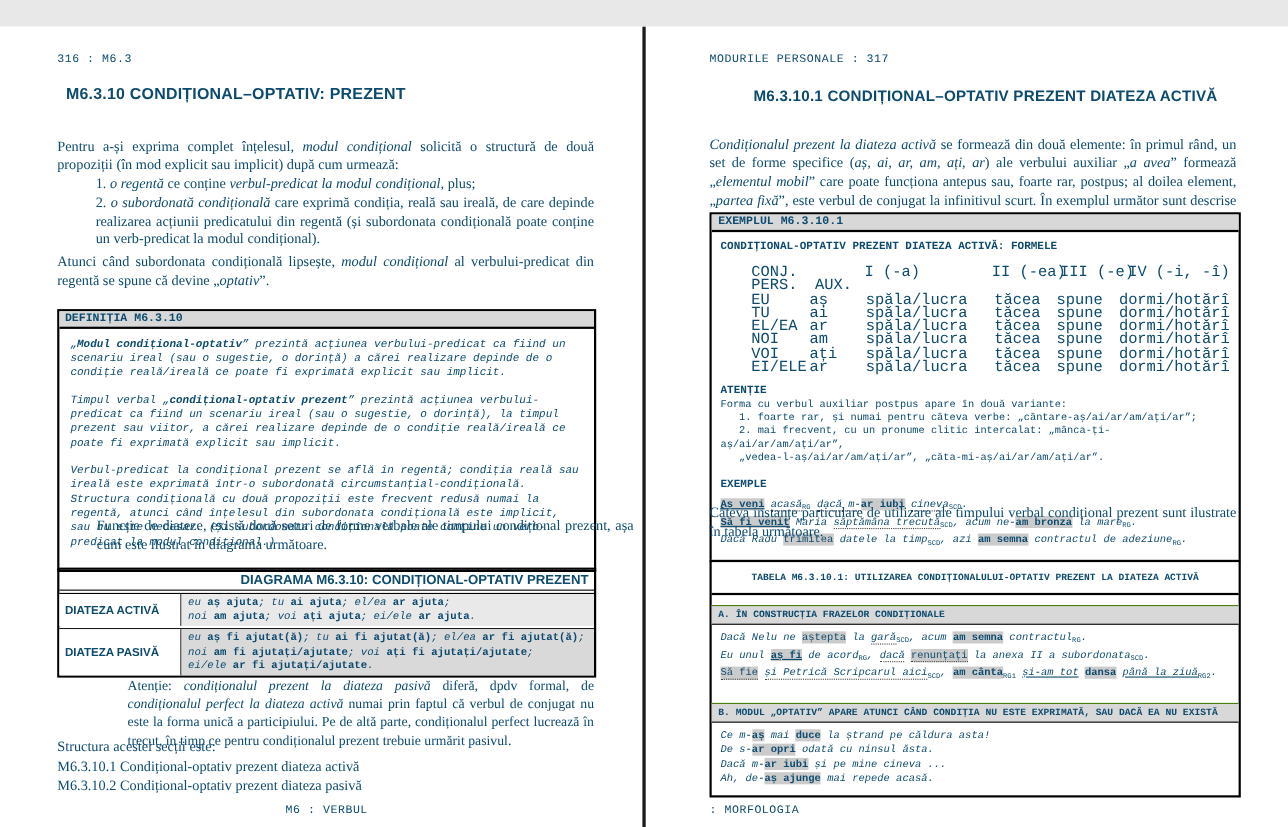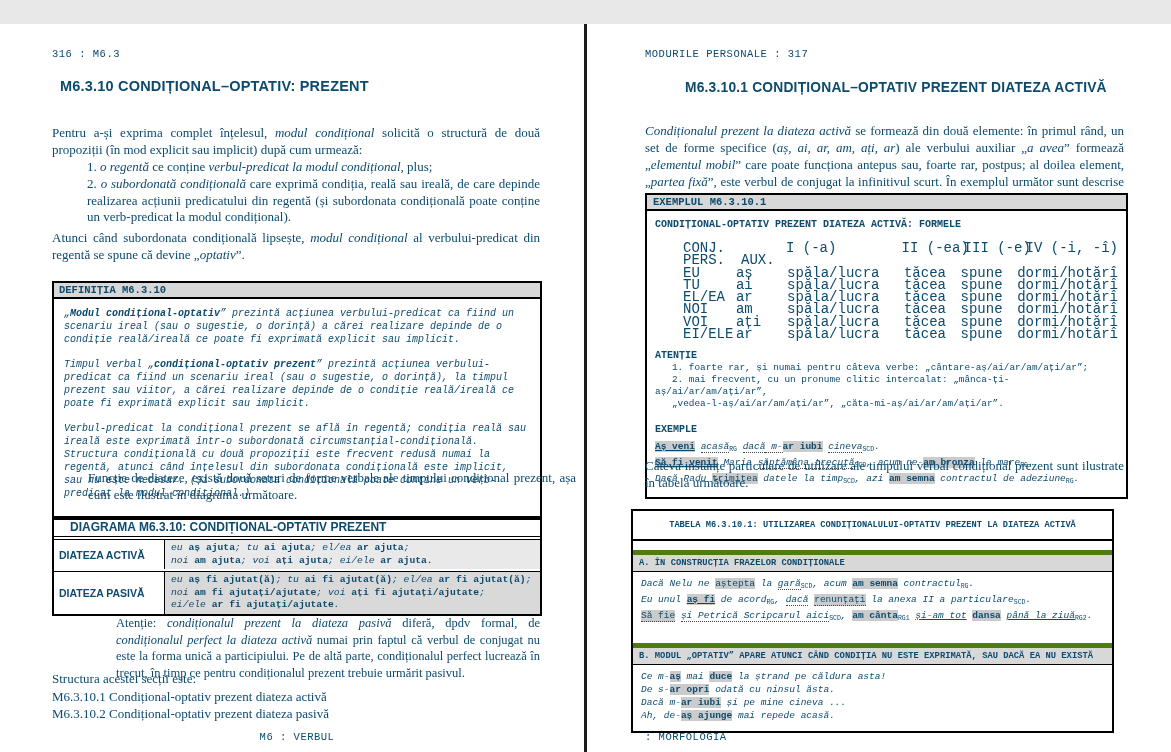--- a/index.html
+++ b/index.html
@@ -22,22 +22,22 @@
 
   
   .defbox{border:2px solid #000;}
   .defbox-title{background:#d8d8d8;border-bottom:2px solid #000;font-family:"Liberation Mono",monospace;
                 font-weight:bold;font-size:10.5px;padding:1px 5px;}
   .defbox-body{padding:8px 10px 6px 10px;}
   .defbox-body .dp{font-family:"Liberation Mono",monospace;font-size:10px;line-height:13px;margin:0 0 12px 0;}
 
   
   .diagram{border:2px solid #000;}
-  .dg-title{text-align:left;font-family:"Liberation Sans",sans-serif;font-weight:bold;font-size:12px;
-            padding:2px 16px;border-bottom:1px solid #000;}
+  .dg-title{text-align:right;font-family:"Liberation Sans",sans-serif;font-weight:bold;font-size:12px;
+            padding:2px 5px;border-bottom:1px solid #000;}
   .dg-row{display:flex;border-top:1px solid #000;margin-top:2px;}
   .dg-row:first-of-type{margin-top:0;}
   .dg-label{width:100px;min-width:100px;border-right:1px solid #000;display:flex;align-items:center;
             font-family:"Liberation Sans",sans-serif;font-weight:bold;font-size:10.5px;padding:2px 5px;background:#fff;}
   .dg-cell{flex:1;padding:2px 6px;font-family:"Liberation Mono",monospace;font-size:9.7px;line-height:12.5px;}
   .dg-activa{background:#e9e9e9;}
   .dg-pasiva{background:#d9d9d9;}
 
   
   .xbox{border:2px solid #000;background:#fff;}
@@ -50,21 +50,21 @@
   .crow{display:flex;padding-left:28px;font-family:"Liberation Mono",monospace;font-size:14px;line-height:12.3px;}
   .cc{display:block;white-space:nowrap;}
   .c0{width:58px;} .c1{width:56px;} .c2{width:128px;} .c3{width:62px;} .c4{width:62px;} .c5{flex:1;}
 
   .mline{font-family:"Liberation Mono",monospace;font-size:9.4px;line-height:12px;white-space:pre-wrap;}
   .seg-line{font-family:"Liberation Mono",monospace;font-size:9.5px;line-height:12.5px;margin-bottom:.5px;}
 
   
   .tb-title{text-align:center;font-family:"Liberation Mono",monospace;font-weight:bold;font-size:8.7px;
             padding:9px 4px;border-bottom:2px solid #000;}
-  .tb-bar{background:#d8d8d8;border-top:5px solid #4d7c0f;border-bottom:1px solid #000;margin-top:9px;
+  .tb-bar{background:#d8d8d8;border-top:1px solid #4d7c0f;border-bottom:1px solid #000;margin-top:9px;
           font-family:"Liberation Mono",monospace;font-weight:bold;font-size:8.8px;padding:3px 6px;}
   .tb-content{padding:6px 8px 8px 8px;}
 
   
   .b{font-weight:bold;}
   .i{font-style:italic;}
   .hl{background:#cbcbcb;}
   .u{text-decoration:underline;}
   .du{border-bottom:1px dotted #444;}
   .sub{font-size:6.5px;vertical-align:-2px;letter-spacing:0;}
@@ -218,44 +218,45 @@
             <span class="cc c2">spăla/lucra</span>
             <span class="cc c3">tăcea</span>
             <span class="cc c4">spune</span>
             <span class="cc c5">dormi/hotărî</span>
           </div>
         </div>
 
       <div class="x-label">ATENȚIE</div>
       <div>
 
+      <div class="mline">Forma cu verbul auxiliar postpus apare în două variante:</div>
           <div class="mline">   1. foarte rar, și numai pentru câteva verbe: „cântare-aș/ai/ar/am/ați/ar”;</div>
           <div class="mline">   2. mai frecvent, cu un pronume clitic intercalat: „mânca-ți-aș/ai/ar/am/ați/ar”,</div>
           <div class="mline">   „vedea-l-aș/ai/ar/am/ați/ar”, „căta-mi-aș/ai/ar/am/ați/ar”.</div>
         </div>
 
       <div class="x-label" style="margin-top:14px;">EXEMPLE</div>
       <div style="margin-top:6px;">
 
       <div class="seg-line"><span class="b hl u">Aș veni</span><span class="i"> </span><span class="i du">acasă</span><span class="sub">RG</span><span class="i"> </span><span class="i du">dacă</span><span class="i du"> m-</span><span class="b hl">ar iubi</span><span class="i"> </span><span class="i du">cineva</span><span class="sub">SCD</span><span class="i">.</span></div>
           <div class="seg-line"><span class="b hl u">Să fi venit</span><span class="i"> </span><span class="i">Maria</span><span class="i"> </span><span class="i du">săptămâna trecută</span><span class="sub">SCD</span><span class="i">, acum ne-</span><span class="b hl">am bronza</span><span class="i"> la mare</span><span class="sub">RG</span><span class="i">.</span></div>
           <div class="seg-line"><span class="i">Dacă Radu</span><span class="i"> </span><span class="hl">trimitea</span><span class="i"> datele la timp</span><span class="sub">SCD</span><span class="i">, azi </span><span class="b hl">am semna</span><span class="i"> contractul de adeziune</span><span class="sub">RG</span><span class="i">.</span></div>
         </div>
     </div>
   </div>
 
   <div class="blk body-p" style="left:645px;top:434px;width:479px;">Câteva instanțe particulare de utilizare ale timpului verbal condițional prezent sunt ilustrate în tabela următoare.</div>
 
-  <div class="blk xbox" style="left:631px;top:485px;width:479px;">
+  <div class="blk xbox" style="left:645px;top:485px;width:479px;">
     <div class="tb-title">TABELA M6.3.10.1: UTILIZAREA CONDIȚIONALULUI-OPTATIV PREZENT LA DIATEZA ACTIVĂ</div>
     <div class="tb-bar">A. ÎN CONSTRUCȚIA FRAZELOR CONDIȚIONALE</div>
     <div class="tb-content">
 
     <div class="seg-line"><span class="i">Dacă Nelu ne</span><span class="i"> </span><span class="hl">aștepta</span><span class="i"> la </span><span class="i du">gară</span><span class="sub">SCD</span><span class="i">, acum </span><span class="b hl">am semna</span><span class="i"> contractul</span><span class="sub">RG</span><span class="i">.</span></div>
-        <div class="seg-line"><span class="i">Eu unul</span><span class="i"> </span><span class="b hl u">aș fi</span><span class="i"> de acord</span><span class="sub">RG</span><span class="i">, </span><span class="i du">dacă</span><span class="i"> </span><span class="hl du">renunțați</span><span class="i"> la anexa II a particulare</span><span class="sub">SCD</span><span class="i">.</span></div>
+        <div class="seg-line"><span class="i">Eu unul</span><span class="i"> </span><span class="b hl u">aș fi</span><span class="i"> de acord</span><span class="sub">RG</span><span class="i">, </span><span class="i du">dacă</span><span class="i"> </span><span class="hl du">renunțați</span><span class="i"> la anexa II a subordonata</span><span class="sub">SCD</span><span class="i">.</span></div>
         <div class="seg-line"><span class="hl du">Să fie</span><span class="i"> </span><span class="i du">și Petrică Scripcarul aici</span><span class="sub">SCD</span><span class="i">, </span><span class="b hl">am cânta</span><span class="sub">RG1</span><span class="i"> </span><span class="i u">și-am tot</span><span class="i"> </span><span class="b hl">dansa</span><span class="i"> </span><span class="i u">până la ziuă</span><span class="sub">RG2</span><span class="i">.</span></div>
       </div>
     <div class="tb-bar">B. MODUL „OPTATIV” APARE ATUNCI CÂND CONDIȚIA NU ESTE EXPRIMATĂ, SAU DACĂ EA NU EXISTĂ</div>
     <div class="tb-content">
 
     <div class="seg-line"><span class="i">Ce m-</span><span class="b hl">aș</span><span class="i"> mai </span><span class="b hl">duce</span><span class="i"> la ștrand pe căldura asta!</span></div>
         <div class="seg-line"><span class="i">De s-</span><span class="b hl">ar opri</span><span class="i"> odată cu ninsul ăsta.</span></div>
         <div class="seg-line"><span class="i">Dacă m-</span><span class="b hl">ar iubi</span><span class="i"> și pe mine cineva ...</span></div>
         <div class="seg-line"><span class="i">Ah, de-</span><span class="b hl">aș ajunge</span><span class="i"> mai repede acasă.</span></div>
       </div>

